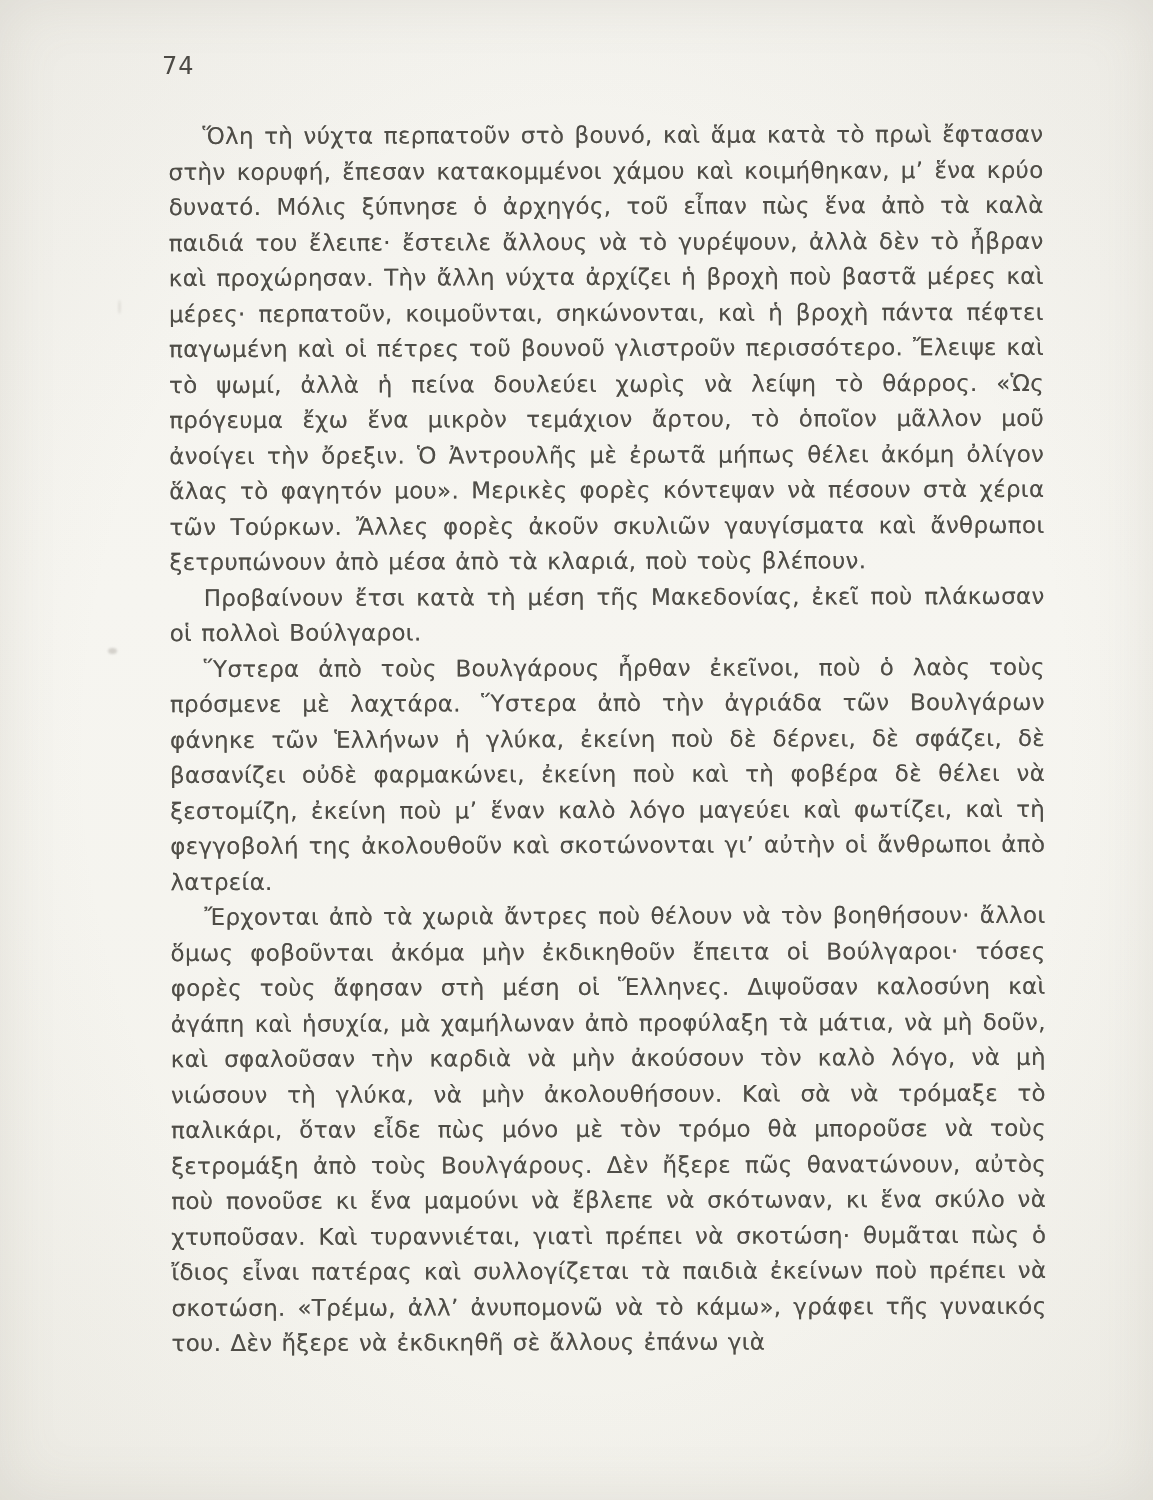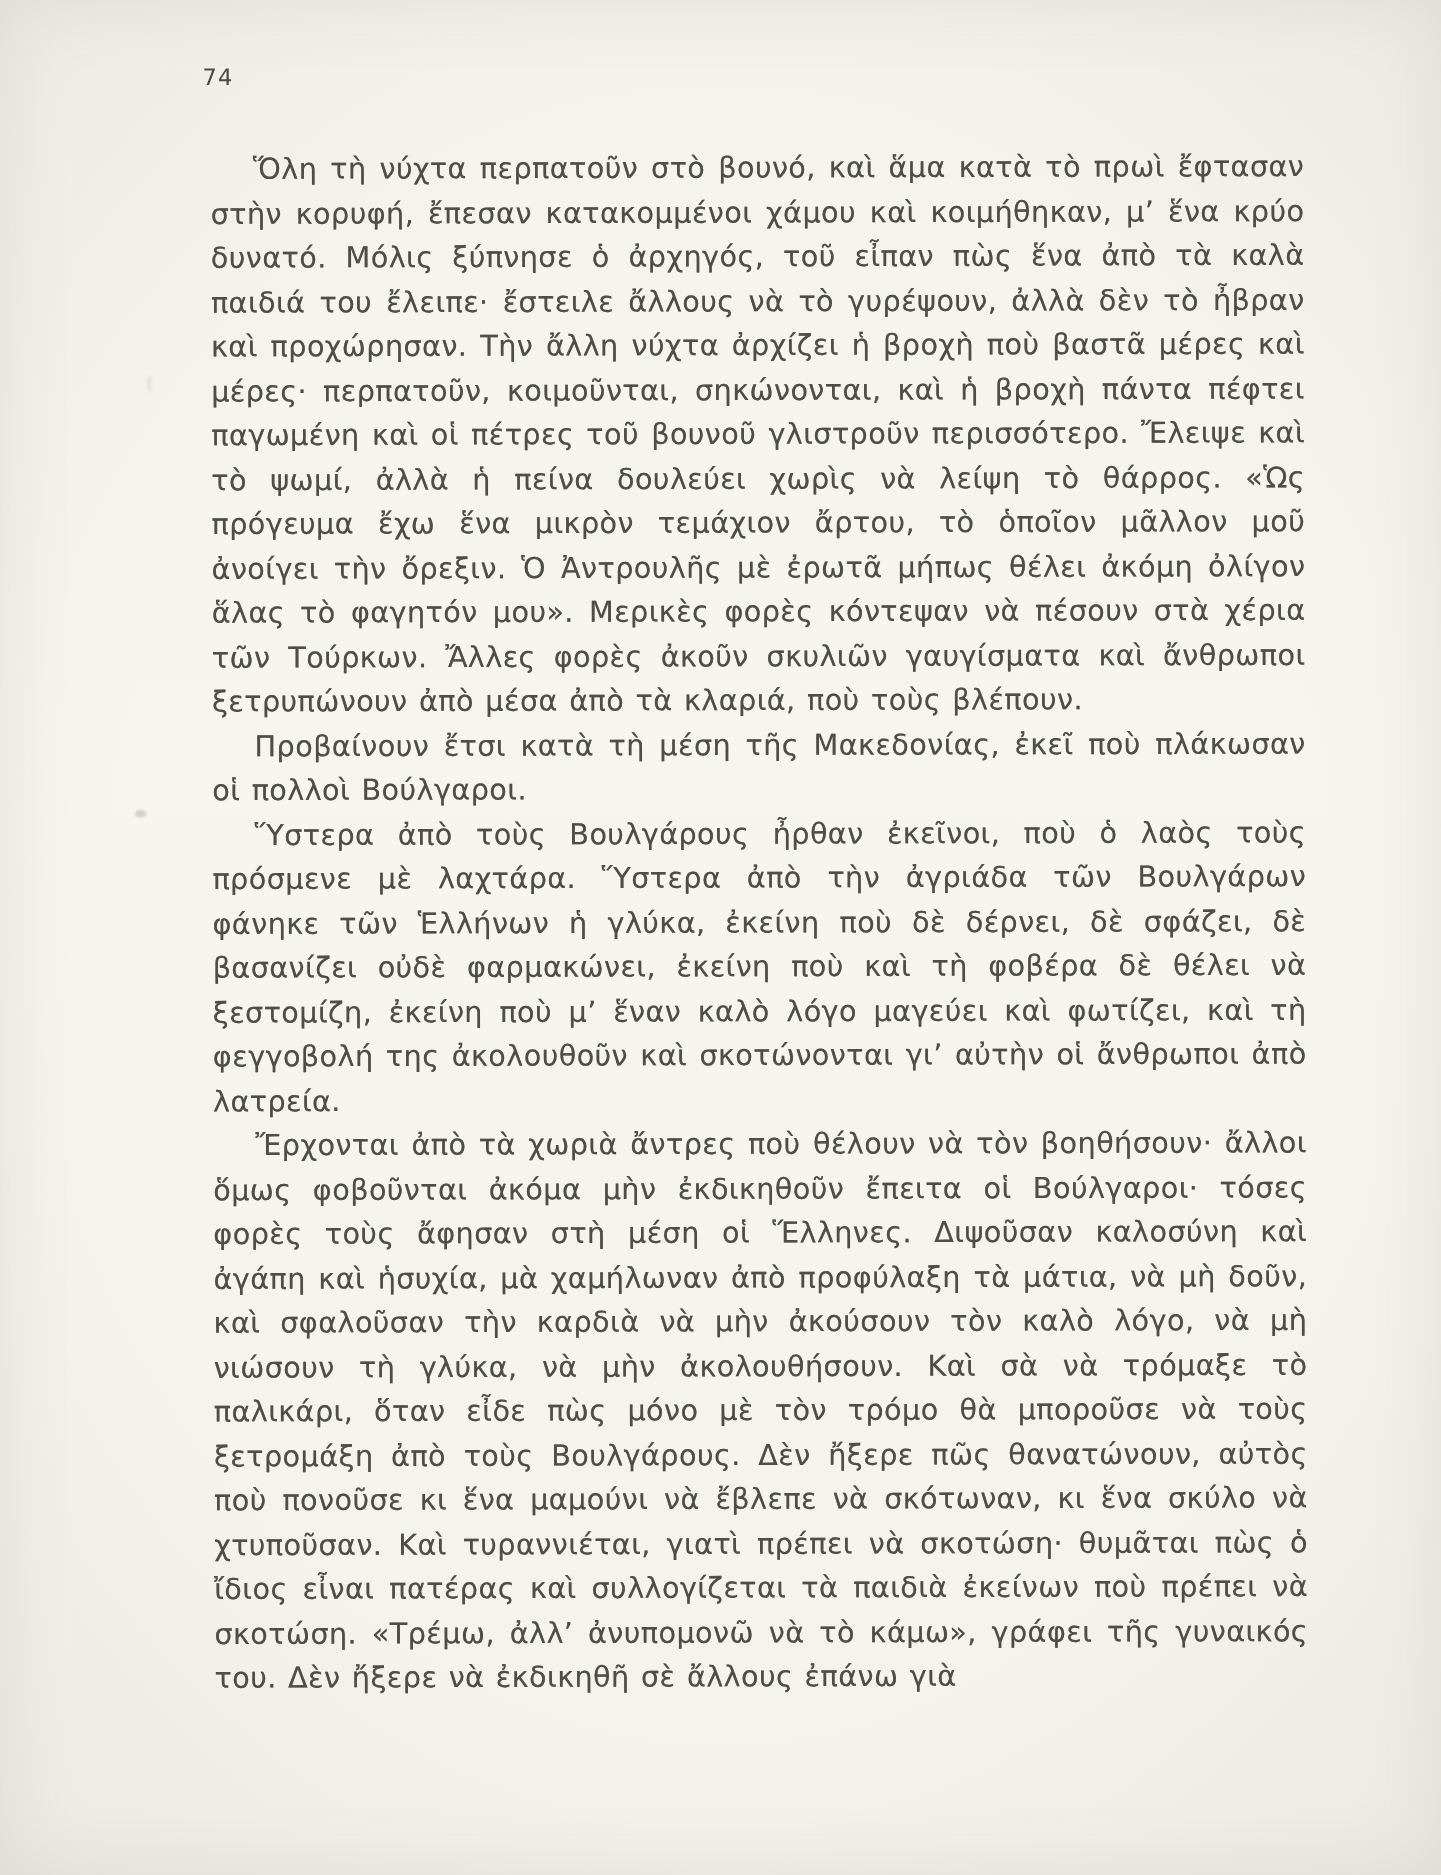--- a/index.html
+++ b/index.html
@@ -24,21 +24,21 @@
     position: absolute;
     inset: 0;
     background:
       radial-gradient(ellipse at 50% 50%, rgba(255,255,255,0) 60%, rgba(160,152,135,0.10) 100%);
     pointer-events: none;
   }
   .page-number {
     position: absolute;
     left: 162px;
     top: 52px;
-    font-size: 18px;
+    font-size: 24px;
     letter-spacing: 1px;
     color: #4c4a45;
   }
   .text-block {
     position: absolute;
     left: 170px;
     top: 118px;
     width: 875px;
     transform: rotate(-0.15deg);
   }

